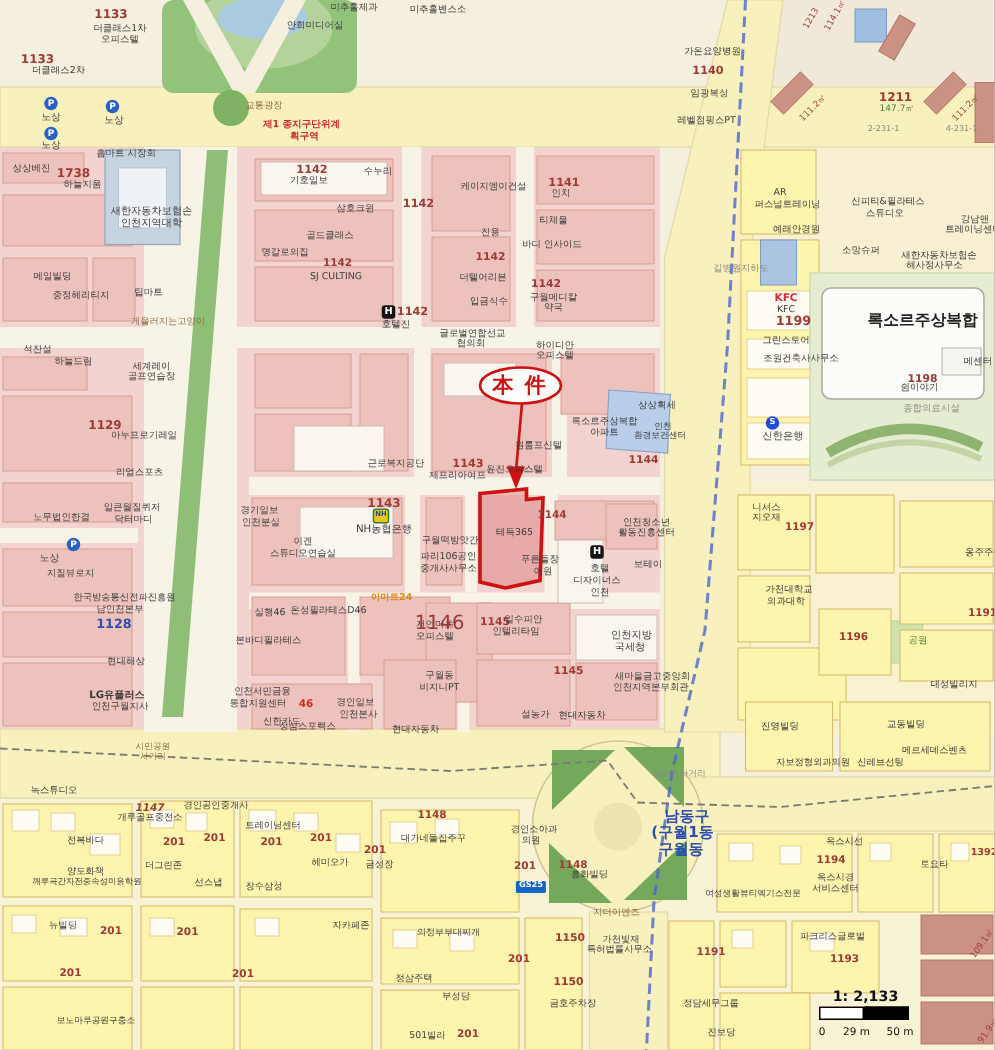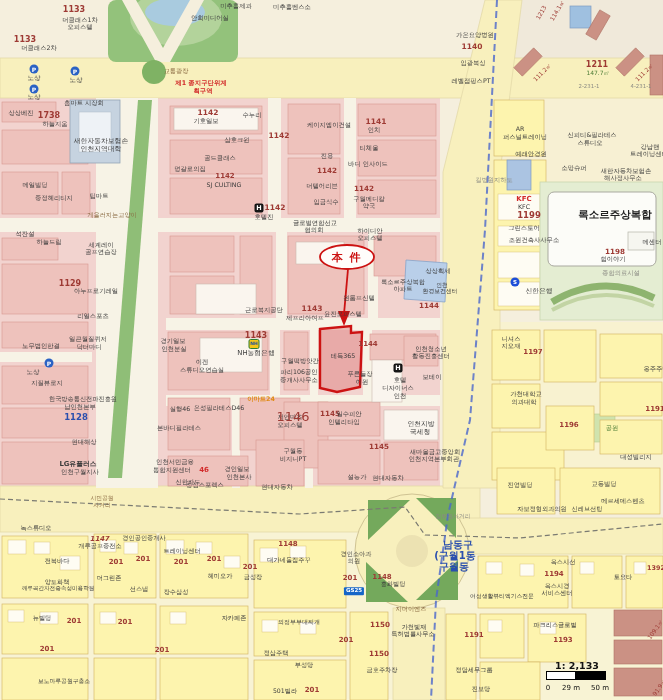--- a/index.html
+++ b/index.html
@@ -16,21 +16,21 @@
   }
   .ic{position:absolute;transform:translate(-50%,-50%);display:flex;align-items:center;justify-content:center;line-height:1;}
   .ic-P{width:9px;height:9px;border-radius:50%;background:#2a62c4;color:#fff;font-size:6px;font-weight:bold;}
   .ic-H{width:9px;height:9px;border-radius:2px;background:#141414;color:#fff;font-size:6.5px;font-weight:bold;}
   .ic-NH{width:9px;height:8px;border-radius:2px;background:#f5c518;border:1px solid #2f7d32;color:#1b4fa0;font-size:4.5px;font-weight:bold;}
   .ic-SH{width:9px;height:9px;border-radius:50%;background:#1d4ed8;color:#fff;font-size:5.5px;font-weight:bold;}
   .ic-GS{padding:1px 2px;background:#1565c8;color:#fff;font-size:5.5px;font-weight:bold;border-radius:1px;}
   .callout-label{
     position:absolute;left:347px;top:257px;transform:translate(-50%,-50%);
     font-family:"Liberation Serif","DejaVu Serif",serif;
-    font-size:11px;font-weight:bold;color:#cc1212;letter-spacing:2px;white-space:nowrap;
+    font-size:14px;font-weight:bold;color:#cc1212;letter-spacing:2px;white-space:nowrap;
   }
   .scale{position:absolute;left:0;top:0;width:663px;height:700px;color:#111;}
   .scale .ratio{position:absolute;left:577px;top: 665px;transform:translate(-50%,-50%);font-size:9.5px;font-weight:bold;}
   .scale .bar-w{position:absolute;left:546px;top:671px;width:30px;height:9px;background:#fff;border:1px solid #000;box-sizing:border-box;}
   .scale .bar-b{position:absolute;left:576px;top:671px;width:30px;height:9px;background:#000;border:1px solid #000;box-sizing:border-box;}
   .scale .tick{position:absolute;transform:translate(-50%,-50%);font-size:7px;}
   .scale .t0{left:548px;top:688px;}
   .scale .t25{left:571px;top:688px;}
   .scale .t50{left:600px;top:688px;}
 </style>
@@ -392,21 +392,21 @@
       <span class="lbl" style="left: 638px; top: 147px; font-size: 6.3px; color: rgb(59, 59, 59); transform: translate(-50%, -50%);">강남맨</span>
       <span class="lbl" style="left: 637px; top: 154px; font-size: 6.3px; color: rgb(59, 59, 59); transform: translate(-50%, -50%);">트레이닝센터</span>
       <span class="lbl" style="left: 562px; top: 168px; font-size: 6.3px; color: rgb(59, 59, 59); transform: translate(-50%, -50%);">소망슈퍼</span>
       <span class="lbl" style="left: 614px; top: 171px; font-size: 6.3px; color: rgb(59, 59, 59); transform: translate(-50%, -50%);">새한자동차보험손</span>
       <span class="lbl" style="left: 611px; top: 178px; font-size: 6.3px; color: rgb(59, 59, 59); transform: translate(-50%, -50%);">해사정사무소</span>
       <span class="lbl" style="left: 512px; top: 199px; font-size: 7px; color: rgb(210, 42, 42); font-weight: bold; transform: translate(-50%, -50%);">KFC</span>
       <span class="lbl" style="left: 512px; top: 207px; font-size: 6.3px; color: rgb(59, 59, 59); transform: translate(-50%, -50%);">KFC</span>
       <span class="lbl" style="left: 517px; top: 215px; font-size: 8.5px; color: rgb(158, 58, 52); font-weight: bold; transform: translate(-50%, -50%);">1199</span>
       <span class="lbl" style="left: 512px; top: 228px; font-size: 6.3px; color: rgb(59, 59, 59); transform: translate(-50%, -50%);">그린스토어</span>
       <span class="lbl" style="left: 522px; top: 240px; font-size: 6.3px; color: rgb(59, 59, 59); transform: translate(-50%, -50%);">조원건축사사무소</span>
-      <span class="lbl" style="left: 527px; top: 291px; font-size: 6.8px; color: rgb(59, 59, 59); transform: translate(-50%, -50%);">신한은행</span>
+      <span class="lbl" style="left: 510px; top: 291px; font-size: 6.8px; color: rgb(59, 59, 59); transform: translate(-50%, -50%);">신한은행</span>
       <span class="lbl" style="left: 603px; top: 214px; font-size: 10.5px; color: rgb(34, 34, 34); font-weight: bold; transform: translate(-50%, -50%);">록소르주상복합</span>
       <span class="lbl" style="left: 603px; top: 252px; font-size: 7.2px; color: rgb(158, 58, 52); font-weight: bold; transform: translate(-50%, -50%);">1198</span>
       <span class="lbl" style="left: 601px; top: 259px; font-size: 6.3px; color: rgb(59, 59, 59); transform: translate(-50%, -50%);">쉼이야기</span>
       <span class="lbl" style="left: 640px; top: 242px; font-size: 6.3px; color: rgb(59, 59, 59); transform: translate(-50%, -50%);">메센터</span>
       <span class="lbl" style="left: 609px; top: 273px; font-size: 6.3px; color: rgb(138, 138, 130); transform: translate(-50%, -50%);">종합의료시설</span>
       <span class="lbl" style="left: 499px; top: 339px; font-size: 6.3px; color: rgb(59, 59, 59); transform: translate(-50%, -50%);">니셔스</span>
       <span class="lbl" style="left: 499px; top: 346px; font-size: 6.3px; color: rgb(59, 59, 59); transform: translate(-50%, -50%);">지오재</span>
       <span class="lbl" style="left: 521px; top: 352px; font-size: 7px; color: rgb(158, 58, 52); font-weight: bold; transform: translate(-50%, -50%);">1197</span>
       <span class="lbl" style="left: 514px; top: 394px; font-size: 6.3px; color: rgb(59, 59, 59); transform: translate(-50%, -50%);">가천대학교</span>
       <span class="lbl" style="left: 512px; top: 402px; font-size: 6.3px; color: rgb(59, 59, 59); transform: translate(-50%, -50%);">의과대학</span>

